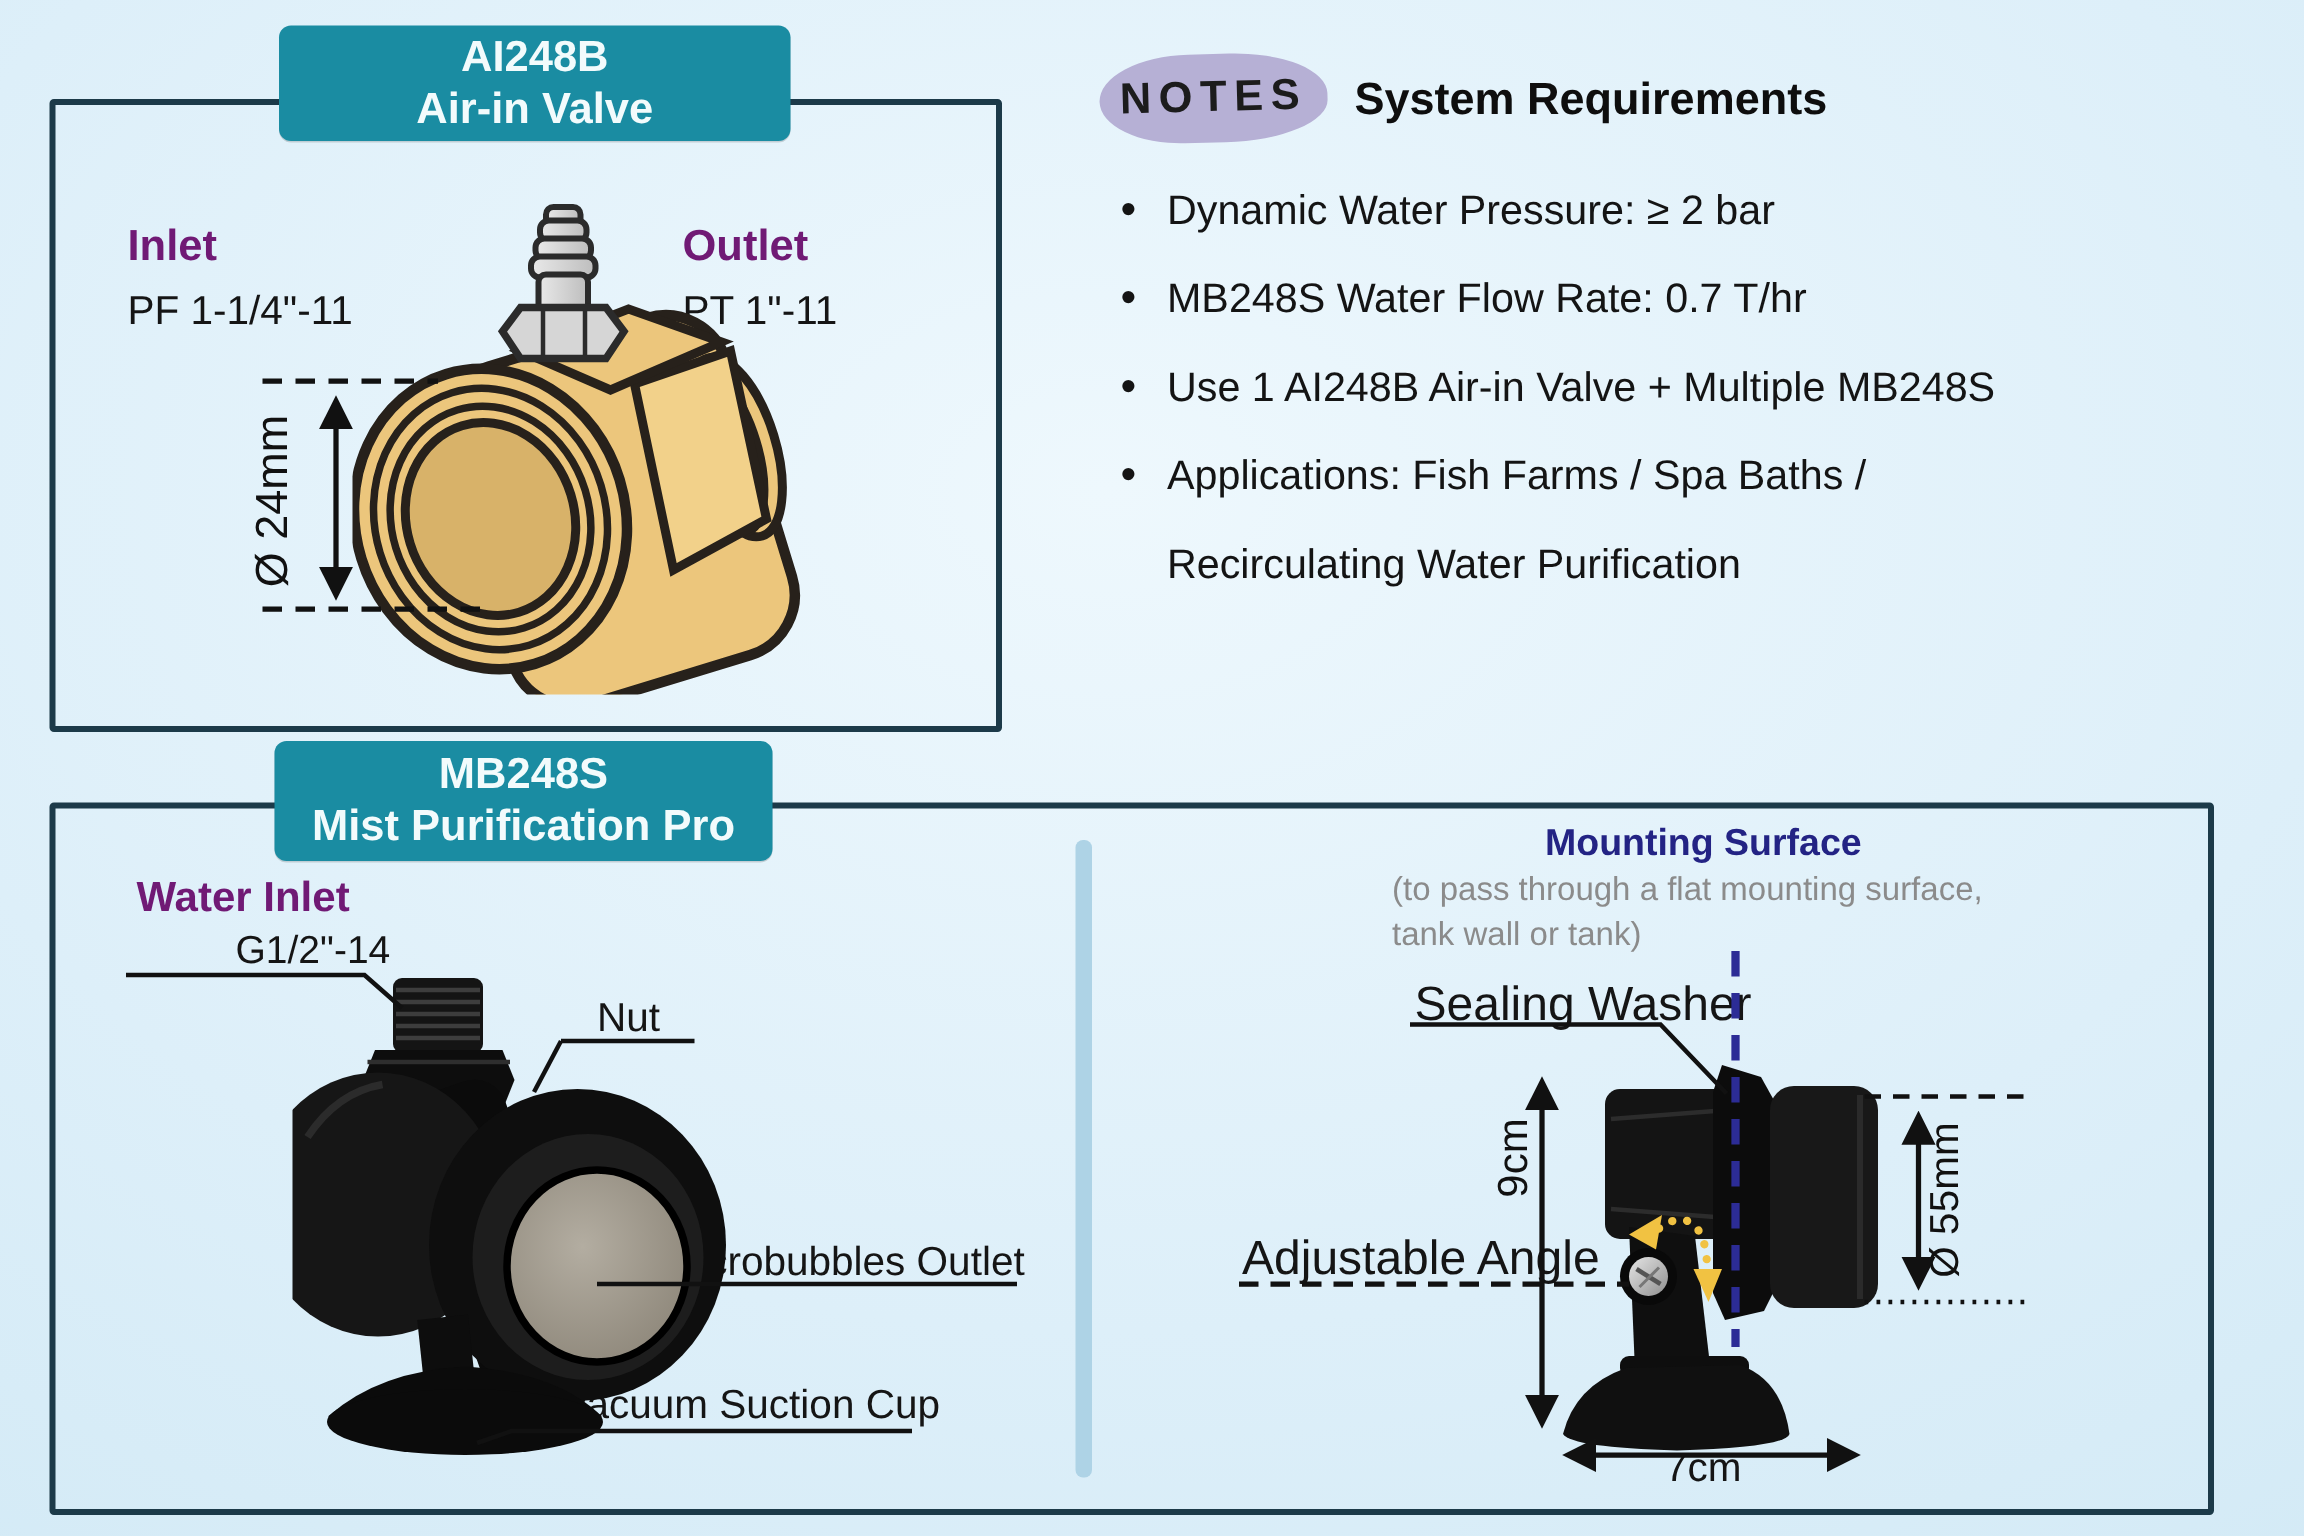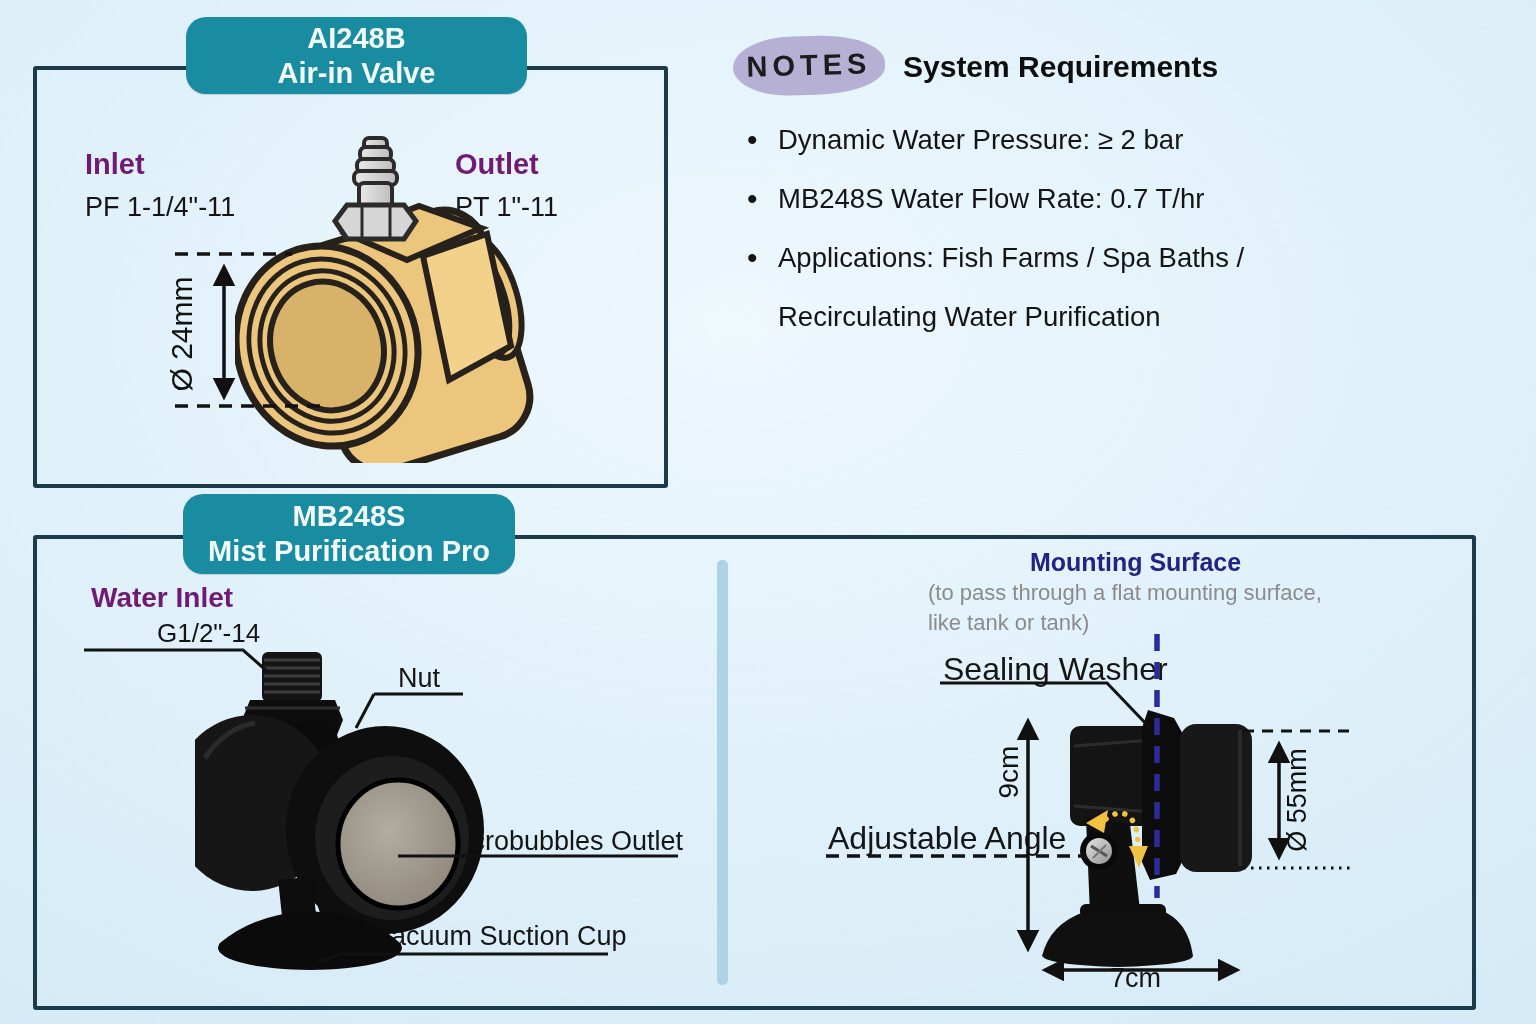--- a/index.html
+++ b/index.html
@@ -5,21 +5,21 @@
   html,body{margin:0;padding:0;}
   body{
     width:1536px;height:1024px;overflow:hidden;
     font-family:"Liberation Sans","DejaVu Sans",sans-serif;
     background:radial-gradient(130% 130% at 48% 32%, #eef8fd 0%, #ddeff9 42%, #c7e4f2 100%);
     position:relative;color:#151515;
   }
   .abs{position:absolute;}
   .panel{position:absolute;border:4px solid #1c3a49;border-radius:3px;background:transparent;}
   .badge{
-    position:absolute;background:#1a8ca2;border-radius:20px;color:#f2fbfc;
+    position:absolute;background:#1a8ca2;border-radius:8px;color:#f2fbfc;
     display:flex;flex-direction:column;justify-content:center;align-items:center;
     font-weight:bold;z-index:5;text-align:center;
     box-shadow:0 1px 0 rgba(0,0,0,0.15);
   }
   .badge .l1{font-size:29px;line-height:35px;}
   .badge .l2{font-size:29px;line-height:35px;}
   .lbl-b{position:absolute;font-weight:bold;font-size:29px;white-space:nowrap;color:#701a75;}
   .lbl{position:absolute;font-size:27px;white-space:nowrap;color:#151515;}
   .lbl-sm{position:absolute;font-size:32px;white-space:nowrap;color:#151515;}
   .vlabel{position:absolute;font-size:28px;white-space:nowrap;color:#111;
@@ -105,20 +105,21 @@
     <ellipse cx="92" cy="218" rx="66" ry="76" fill="none" stroke="#27211b" stroke-width="5"></ellipse>
     <ellipse cx="92" cy="218" rx="56" ry="65" fill="#d8b269" stroke="#27211b" stroke-width="6"></ellipse>
   </g>
 </svg>
 
 <div class="notes-badge">NOTES</div>
 <div class="sysreq">System Requirements</div>
 <ul class="notes">
   <li>Dynamic Water Pressure: ≥ 2 bar</li>
   <li>MB248S Water Flow Rate: 0.7 T/hr</li>
+  <li>Use 1 AI248B Air-in Valve + Multiple MB248S</li>
   <li class="wrap">Applications: Fish Farms / Spa Baths / Recirculating Water Purification</li>
 </ul>
 
 <div class="lbl-b" style="left:91px;top:582px;font-size:28px;">Water Inlet</div>
 <div class="lbl" style="left:157px;top:618px;font-size:26px;">G1/2"-14</div>
 <div class="lbl" style="left:398px;top:663px;">Nut</div>
 <div class="lbl" style="left:443px;top:826px;">Microbubbles Outlet</div>
 <div class="lbl" style="left:375px;top:921px;">Vacuum Suction Cup</div>
 
 <svg class="abs" style="left:195px;top:628px;z-index:2;" width="320" height="370" viewBox="0 0 320 370">
@@ -156,21 +157,21 @@
 
   <g>
     <rect x="86" y="250" width="34" height="56" fill="#0d0d0d" transform="rotate(-6 103 278)"></rect>
     <path d="M 24,316 Q 58,286 115,283 Q 176,287 206,316 L 206,322 Q 115,334 24,322 Z" fill="#0b0b0b"></path>
     <ellipse cx="115" cy="320" rx="92" ry="22" fill="#0b0b0b"></ellipse>
   </g>
 </svg>
 
 <div class="mount-title">Mounting Surface</div>
 <div class="mount-sub" style="left:928px;top:580px;">(to pass through a flat mounting surface,</div>
-<div class="mount-sub" style="left:928px;top:610px;">like tank or tank)</div>
+<div class="mount-sub" style="left:928px;top:610px;">tank wall or tank)</div>
 <div class="lbl-sm" style="left:943px;top:651px;">Sealing Washer</div>
 <div class="lbl-sm" style="left:828px;top:820px;">Adjustable Angle</div>
 <div class="vlabel" style="left:1009px;top:772px;">9cm</div>
 <div class="vlabel" style="left:1297px;top:800px;font-size:27px;">Ø 55mm</div>
 <div class="lbl" style="left:1110px;top:963px;">7cm</div>
 
 <svg class="abs" style="left:1040px;top:620px;z-index:2;" width="260" height="400" viewBox="0 0 260 400">
   <defs>
     <linearGradient id="silver" x1="0" y1="0" x2="1" y2="1">
       <stop offset="0" stop-color="#e6e6e6"></stop>

